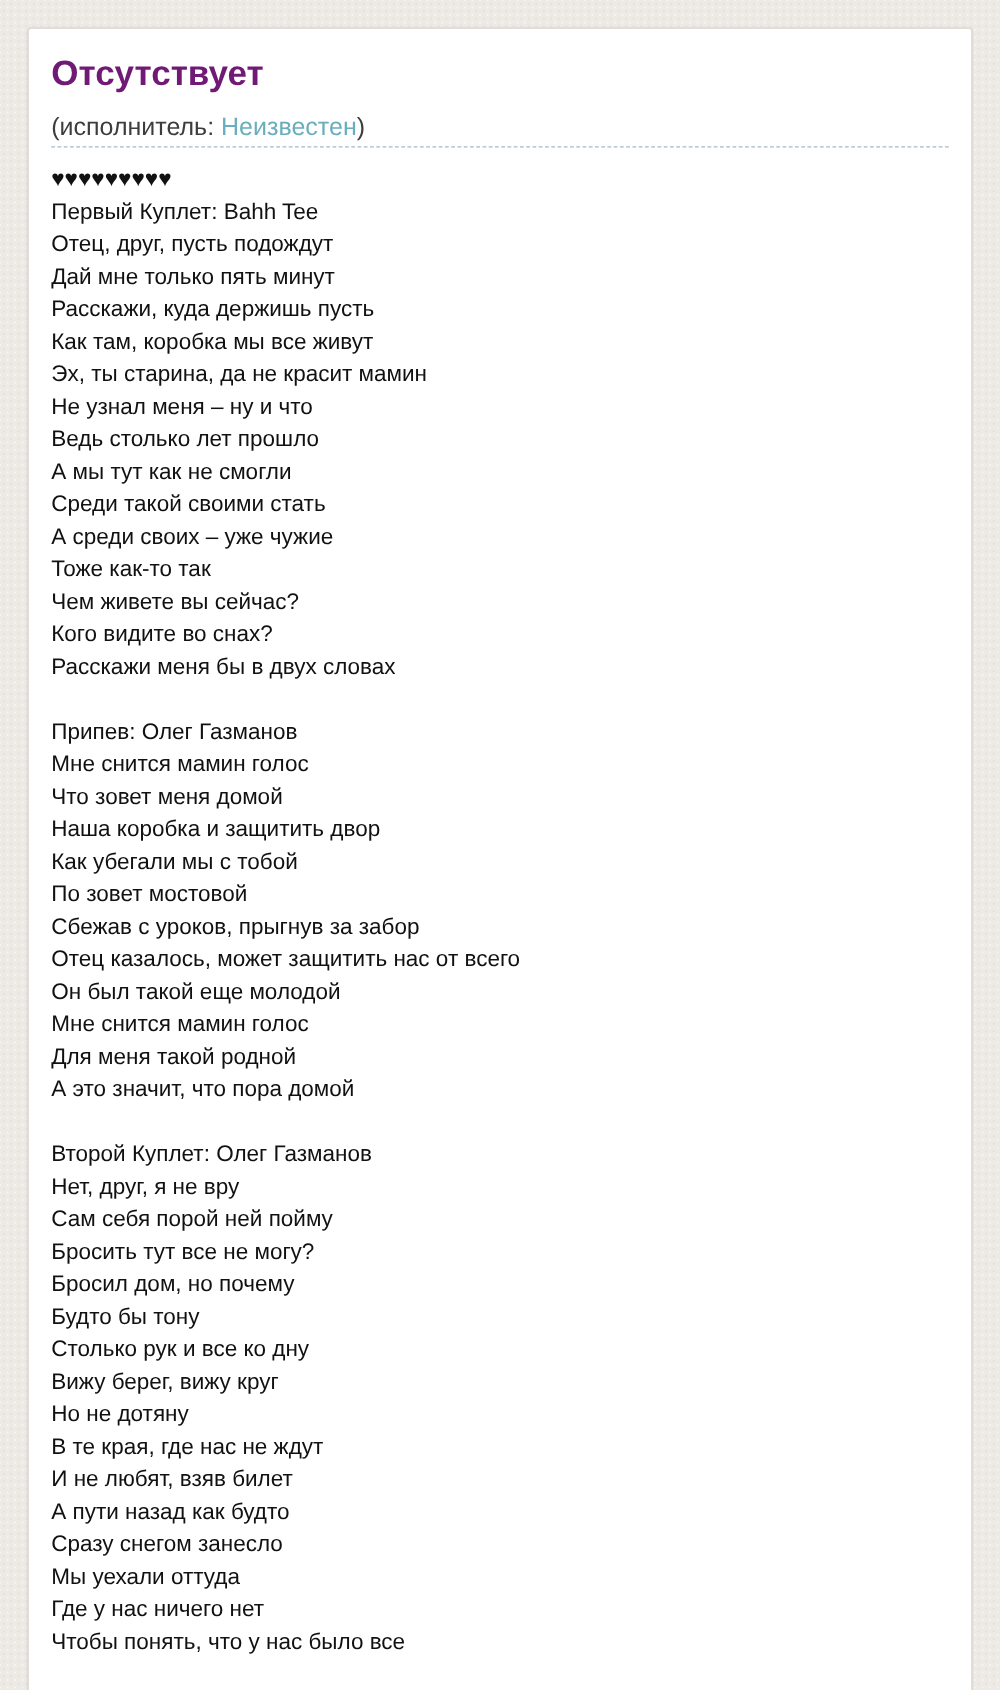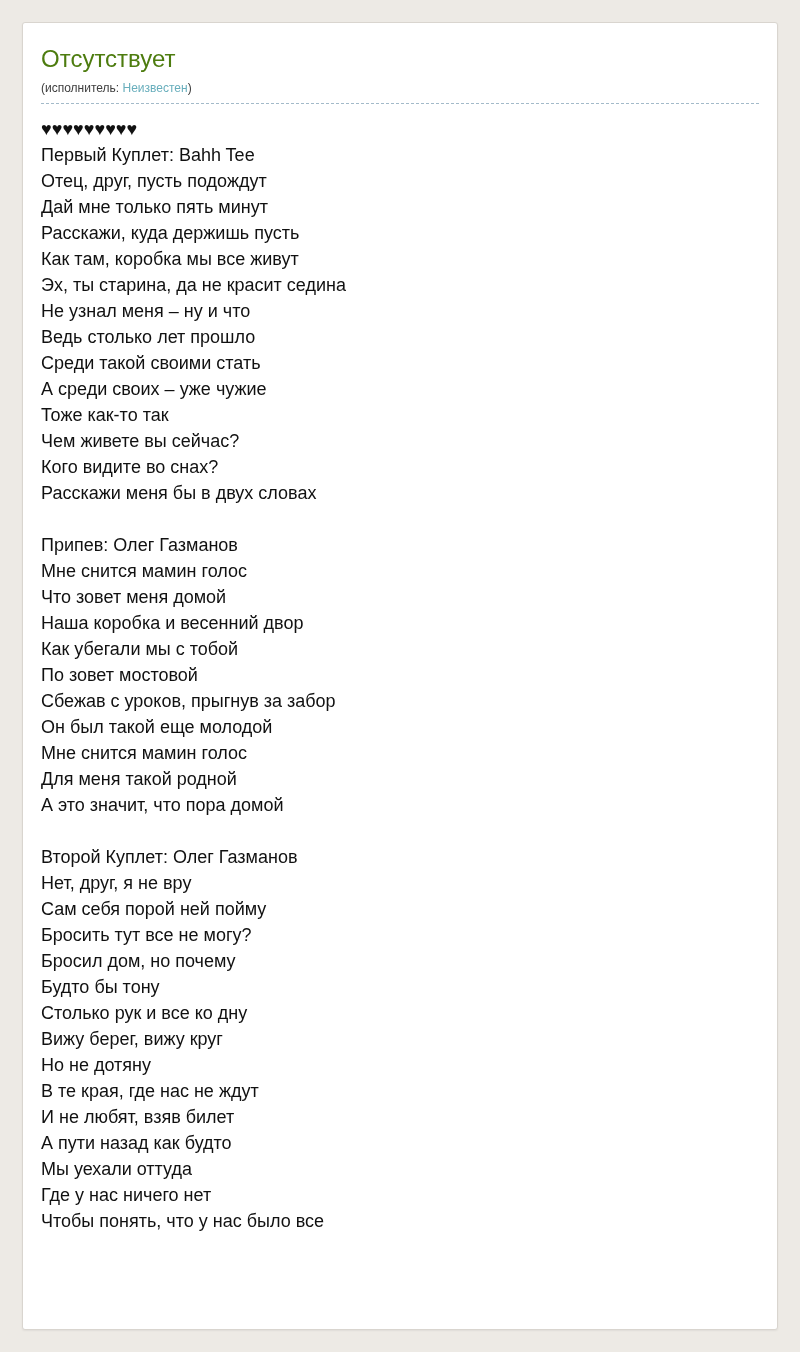--- a/index.html
+++ b/index.html
@@ -29,31 +29,31 @@
     box-shadow: 0 1px 2px rgba(0,0,0,0.06);
     padding: 20px 18px 30px 18px;
   }
 
   .header {
     border-bottom: 1px dashed #a3bac9;
     padding-bottom: 4px;
   }
 
   .song-title {
-    font-size: 24px;
-    font-weight: 400;
-    color: #4d7c0f;
+    font-size: 28px;
+    font-weight: 700;
+    color: #701a75;
     line-height: 32px;
   }
 
   .artist-line {
-    font-size: 12px;
+    font-size: 20px;
     color: #3d3d3d;
     line-height: 22px;
-    margin-top: 2px;
+    margin-top: 16px;
   }
 
   .artist-link {
     color: #68aebc;
     text-decoration: none;
     cursor: pointer;
   }
 
   .lyrics {
     margin-top: 12px;
@@ -75,52 +75,55 @@
     <div class="artist-line"><span>(исполнитель: </span><a class="artist-link">Неизвестен</a><span>)</span></div>
   </div>
 
   <div class="lyrics">
       <div class="lyrics-line">♥♥♥♥♥♥♥♥♥</div>
       <div class="lyrics-line">Первый Куплет: Bahh Tee</div>
       <div class="lyrics-line">Отец, друг, пусть подождут</div>
       <div class="lyrics-line">Дай мне только пять минут</div>
       <div class="lyrics-line">Расскажи, куда держишь пусть</div>
       <div class="lyrics-line">Как там, коробка мы все живут</div>
-      <div class="lyrics-line">Эх, ты старина, да не красит седина</div>
+      <div class="lyrics-line">Эх, ты старина, да не красит мамин</div>
       <div class="lyrics-line">Не узнал меня – ну и что</div>
       <div class="lyrics-line">Ведь столько лет прошло</div>
+      <div class="lyrics-line">А мы тут как не смогли</div>
       <div class="lyrics-line">Среди такой своими стать</div>
       <div class="lyrics-line">А среди своих – уже чужие</div>
       <div class="lyrics-line">Тоже как-то так</div>
       <div class="lyrics-line">Чем живете вы сейчас?</div>
       <div class="lyrics-line">Кого видите во снах?</div>
       <div class="lyrics-line">Расскажи меня бы в двух словах</div>
       <div class="lyrics-line blank">&nbsp;</div>
       <div class="lyrics-line">Припев: Олег Газманов</div>
       <div class="lyrics-line">Мне снится мамин голос</div>
       <div class="lyrics-line">Что зовет меня домой</div>
-      <div class="lyrics-line">Наша коробка и весенний двор</div>
+      <div class="lyrics-line">Наша коробка и защитить двор</div>
       <div class="lyrics-line">Как убегали мы с тобой</div>
       <div class="lyrics-line">По зовет мостовой</div>
       <div class="lyrics-line">Сбежав с уроков, прыгнув за забор</div>
+      <div class="lyrics-line">Отец казалось, может защитить нас от всего</div>
       <div class="lyrics-line">Он был такой еще молодой</div>
       <div class="lyrics-line">Мне снится мамин голос</div>
       <div class="lyrics-line">Для меня такой родной</div>
       <div class="lyrics-line">А это значит, что пора домой</div>
       <div class="lyrics-line blank">&nbsp;</div>
       <div class="lyrics-line">Второй Куплет: Олег Газманов</div>
       <div class="lyrics-line">Нет, друг, я не вру</div>
       <div class="lyrics-line">Сам себя порой ней пойму</div>
       <div class="lyrics-line">Бросить тут все не могу?</div>
       <div class="lyrics-line">Бросил дом, но почему</div>
       <div class="lyrics-line">Будто бы тону</div>
       <div class="lyrics-line">Столько рук и все ко дну</div>
       <div class="lyrics-line">Вижу берег, вижу круг</div>
       <div class="lyrics-line">Но не дотяну</div>
       <div class="lyrics-line">В те края, где нас не ждут</div>
       <div class="lyrics-line">И не любят, взяв билет</div>
       <div class="lyrics-line">А пути назад как будто</div>
+      <div class="lyrics-line">Сразу снегом занесло</div>
       <div class="lyrics-line">Мы уехали оттуда</div>
       <div class="lyrics-line">Где у нас ничего нет</div>
       <div class="lyrics-line">Чтобы понять, что у нас было все</div>
     </div>
 
 </div>
 
 </body></html>

